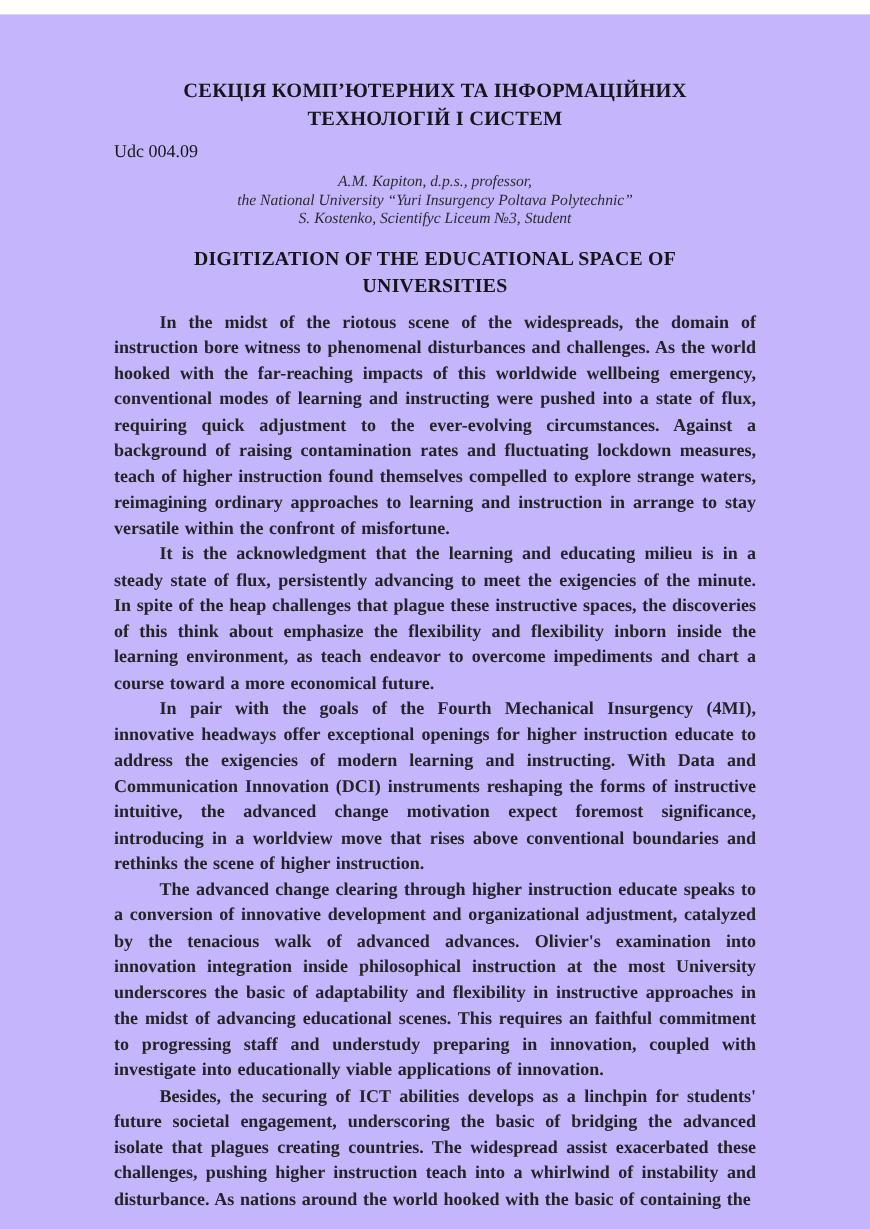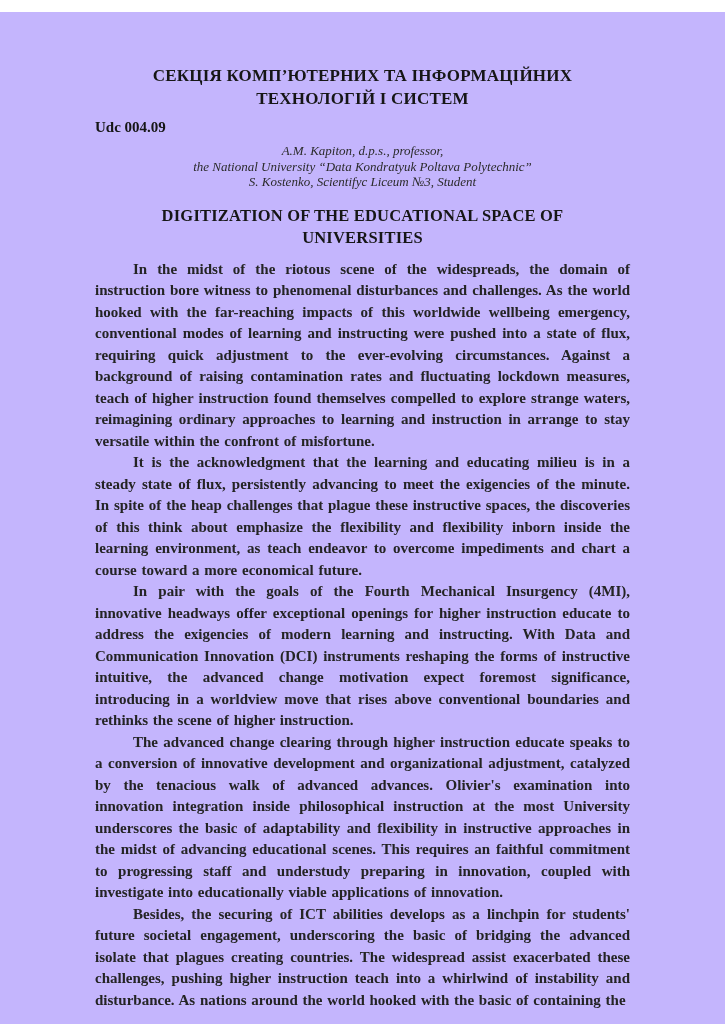--- a/index.html
+++ b/index.html
@@ -24,21 +24,21 @@
     margin: 0 auto;
     text-align: center;
     font-weight: bold;
     font-size: 17px;
     line-height: 23px;
     color: #161616;
     letter-spacing: 0.2px;
   }
   .udc {
     margin-top: 9px;
-    font-weight: bold;
+    font-weight: normal;
     font-size: 15px;
     color: #161616;
   }
   .authors {
     margin-top: 7px;
     text-align: center;
     font-style: italic;
     font-size: 13px;
     line-height: 15.5px;
     color: #2b2b2b;
@@ -77,21 +77,21 @@
 <body>
 
 <div class="page">
 
   <div class="section-heading">СЕКЦІЯ КОМП’ЮТЕРНИХ ТА ІНФОРМАЦІЙНИХ ТЕХНОЛОГІЙ І СИСТЕМ</div>
 
   <div class="udc">Udc 004.09</div>
 
   <div class="authors">
     <div>A.M. Kapiton, d.p.s., professor,</div>
-    <div>the National University “Data Kondratyuk Poltava Polytechnic”</div>
+    <div>the National University “Yuri Insurgency Poltava Polytechnic”</div>
     <div>S. Kostenko, Scientifyc Liceum №3, Student</div>
   </div>
 
   <div class="paper-title">DIGITIZATION OF THE EDUCATIONAL SPACE OF UNIVERSITIES</div>
 
   <div class="body-text">
     <p>In the midst of the riotous scene of the widespreads, the domain of instruction bore witness to phenomenal disturbances and challenges. As the world hooked with the far-reaching impacts of this worldwide wellbeing emergency, conventional modes of learning and instructing were pushed into a state of flux, requiring quick adjustment to the ever-evolving circumstances. Against a background of raising contamination rates and fluctuating lockdown measures, teach of higher instruction found themselves compelled to explore strange waters, reimagining ordinary approaches to learning and instruction in arrange to stay versatile within the confront of misfortune.</p>
     <p>It is the acknowledgment that the learning and educating milieu is in a steady state of flux, persistently advancing to meet the exigencies of the minute. In spite of the heap challenges that plague these instructive spaces, the discoveries of this think about emphasize the flexibility and flexibility inborn inside the learning environment, as teach endeavor to overcome impediments and chart a course toward a more economical future.</p>
     <p>In pair with the goals of the Fourth Mechanical Insurgency (4MI), innovative headways offer exceptional openings for higher instruction educate to address the exigencies of modern learning and instructing. With Data and Communication Innovation (DCI) instruments reshaping the forms of instructive intuitive, the advanced change motivation expect foremost significance, introducing in a worldview move that rises above conventional boundaries and rethinks the scene of higher instruction.</p>
     <p>The advanced change clearing through higher instruction educate speaks to a conversion of innovative development and organizational adjustment, catalyzed by the tenacious walk of advanced advances. Olivier's examination into innovation integration inside philosophical instruction at the most University underscores the basic of adaptability and flexibility in instructive approaches in the midst of advancing educational scenes. This requires an faithful commitment to progressing staff and understudy preparing in innovation, coupled with investigate into educationally viable applications of innovation.</p>

